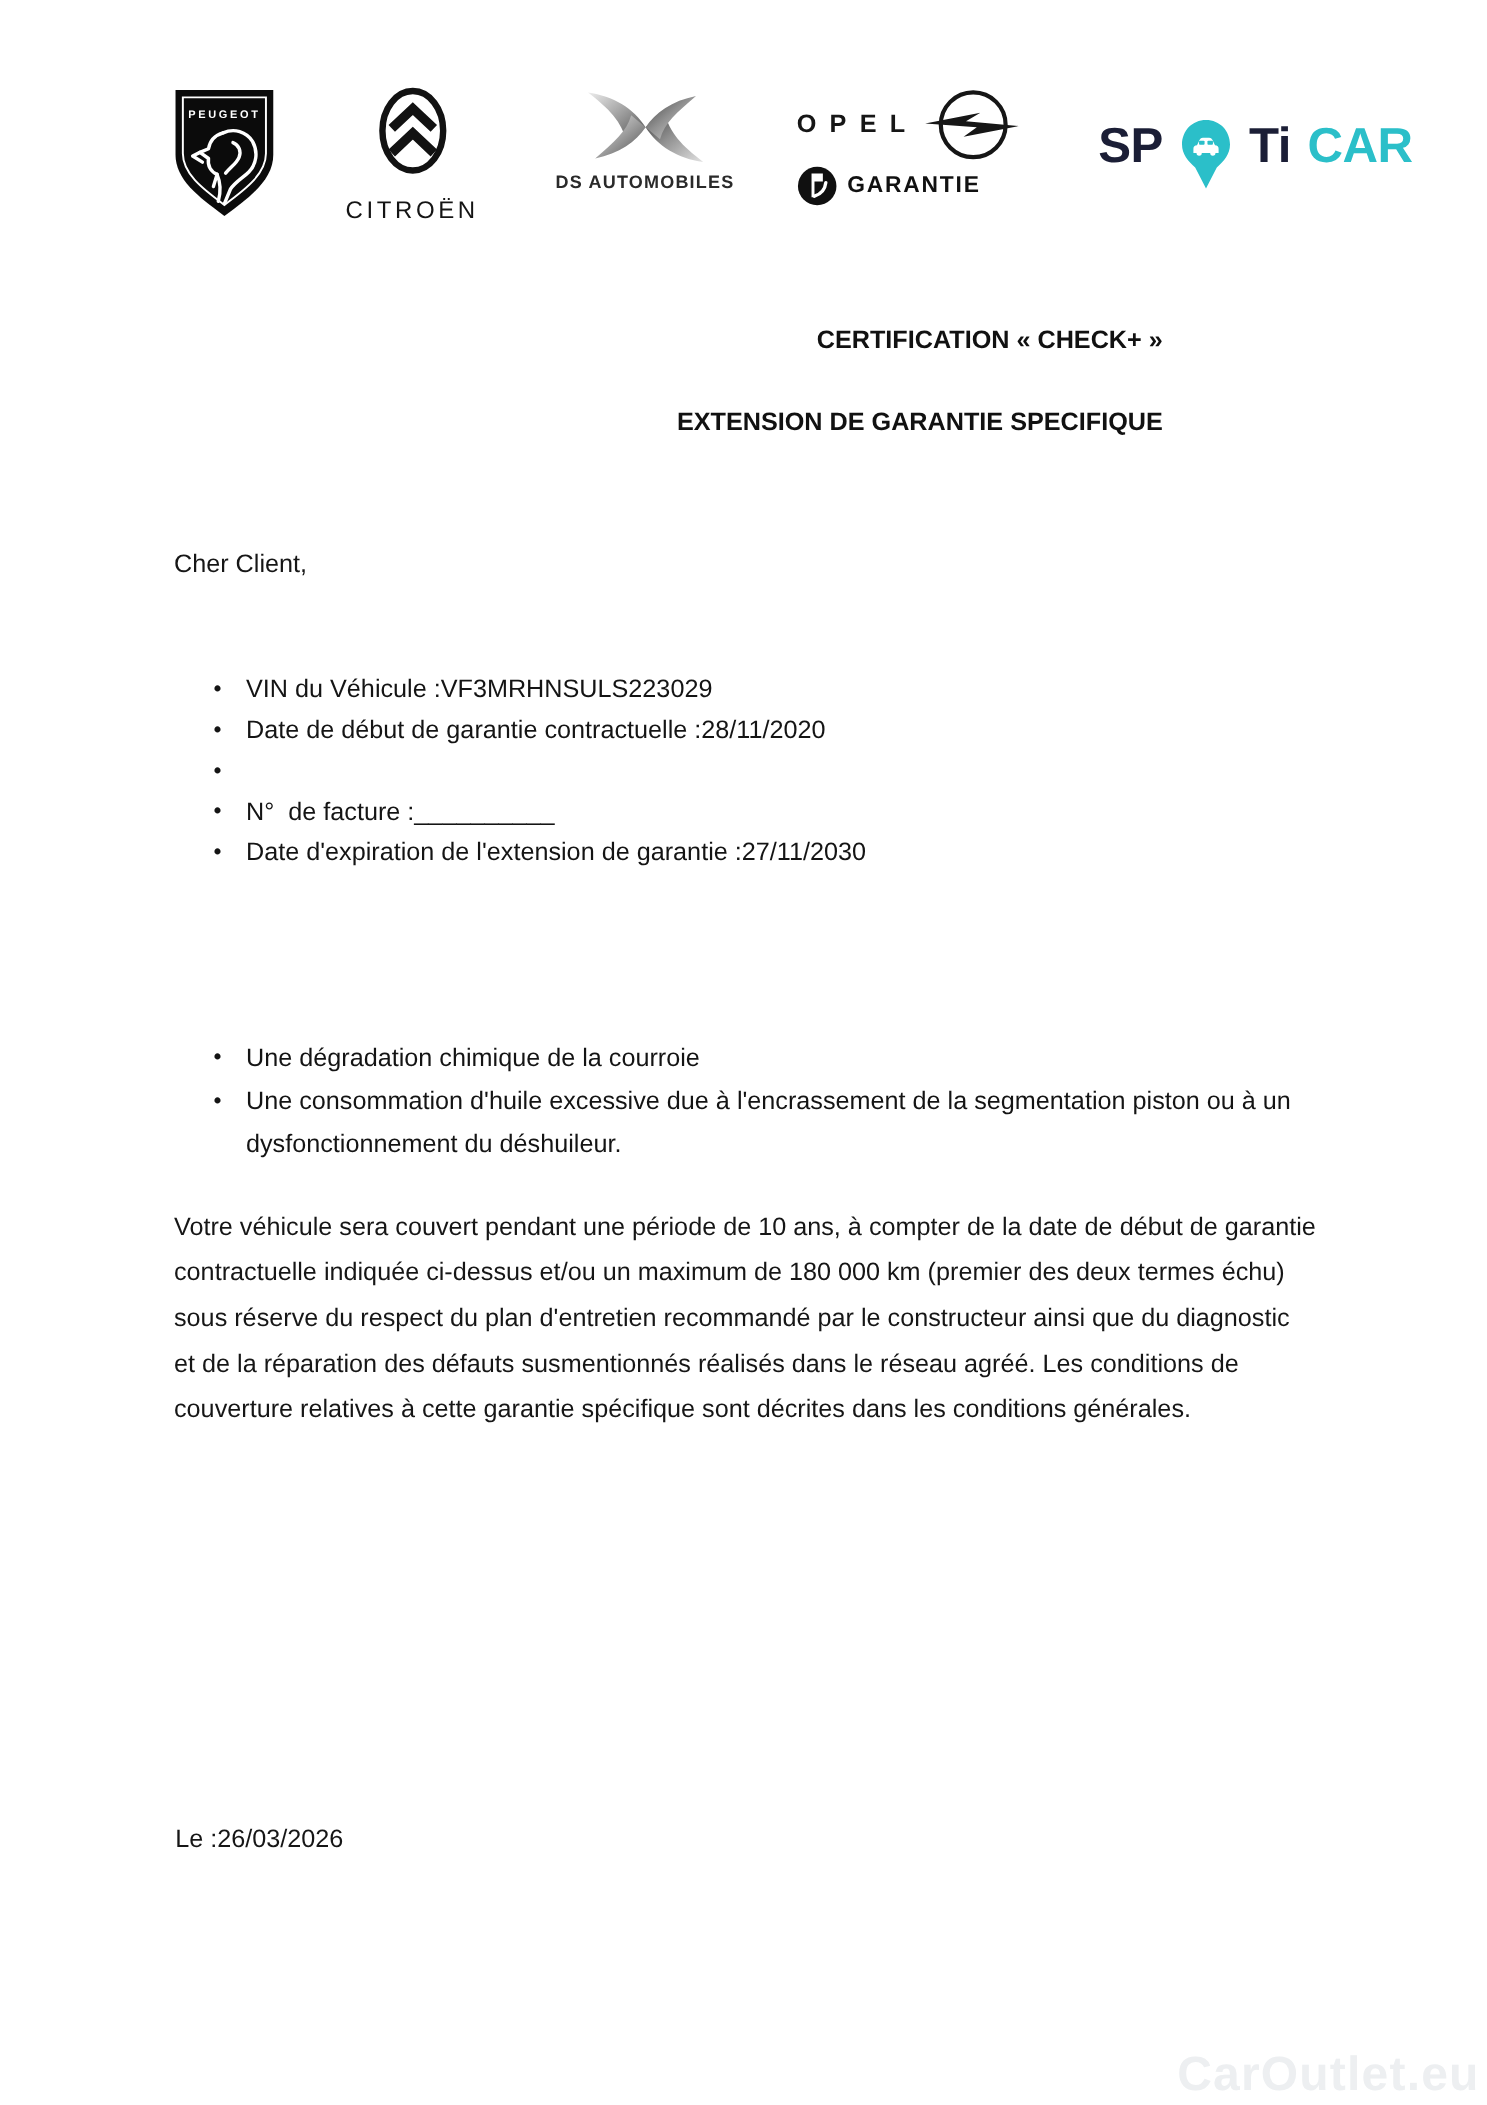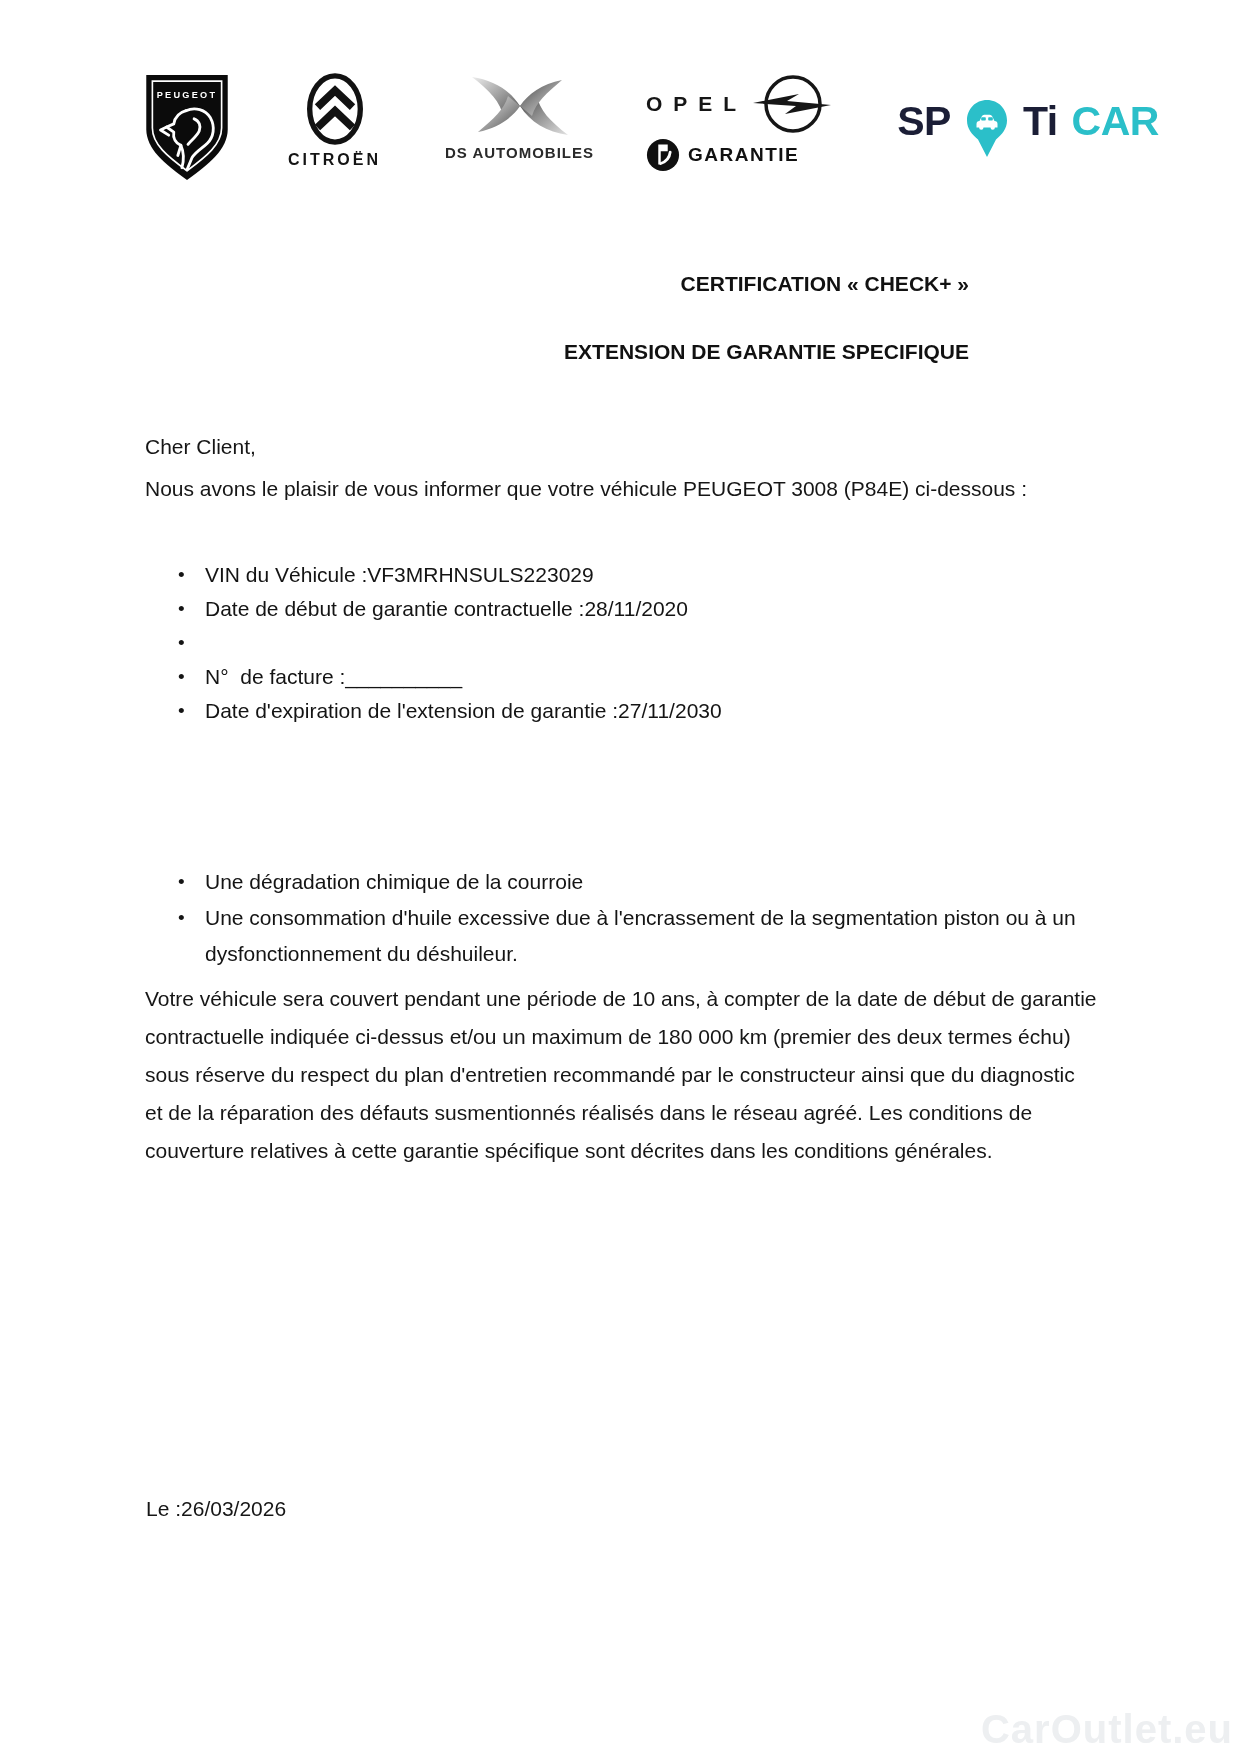--- a/index.html
+++ b/index.html
@@ -7,40 +7,40 @@
     width:1239px;height:1754px;background:#ffffff;position:relative;overflow:hidden;
     font-family:"Liberation Sans", sans-serif;color:#141414;
   }
   .page{position:absolute;inset:0;}
 
   
   .logo-row{position:absolute;top:72px;left:140px;display:flex;align-items:flex-start;}
   .lg{flex:none;}
   .lg-peugeot{width:94px;}
   .lg-citroen{margin-left:54px;text-align:center;}
-  .lg-citroen .wordmark{display:block;margin-top:5px;font-weight:bold;font-size:16px;letter-spacing:3px;color:#141414;}
+  .lg-citroen .wordmark{display:block;margin-top:19px;font-weight:normal;font-size:20px;letter-spacing:3px;color:#141414;}
   .lg-ds{margin-left:64px;}
   .lg-ds .wordmark{display:block;margin-top:4px;font-weight:bold;font-size:15px;letter-spacing:1px;color:#2a2a2a;}
   .lg-opel{margin-left:52px;}
   .opel-line{display:flex;align-items:center;height:64px;}
   .opel-word{font-weight:600;font-size:21px;letter-spacing:11px;color:#161616;margin-right:2px;text-align:center;}
   .vx-line{display:flex;align-items:center;margin-top:2px;}
   .vx-word{font-weight:bold;font-size:19px;letter-spacing:1.5px;color:#111;margin-left:8px;}
   .lg-spoticar{margin-left:64px;margin-top:28px;display:flex;align-items:flex-start;gap:14px;}
   .sp-txt{font-weight:bold;font-size:41px;line-height:42px;letter-spacing:-0.5px;color:var(--spoticar-dark,#1b1e36);}
   .sp-teal{color:var(--spoticar-teal,#2bbfc9);}
   .sp-pin{margin:0 2px;}
 
   
   .titles{position:absolute;top:272px;left:145px;width:824px;text-align:right;}
   .doc-title{font-weight:bold;font-size:21px;color:#111;}
   .doc-title + .doc-title{margin-top:44px;}
 
   
-  .copy{font-size:21px;line-height:38px;color:#161616;white-space:pre-wrap;}
+  .copy{font-size:21px;line-height:38px;color:#161616;white-space:pre-wrap;margin-top:24px;}
   .salutation{position:absolute;top:428px;left:145px;}
   .intro{position:absolute;top:470px;left:145px;width:965px;}
   .list{position:absolute;left:178px;width:930px;font-size:21px;line-height:34px;}
   .list-1{top:558px;}
   .list-2{top:864px;line-height:36px;}
   .li{display:flex;}
   .li .bullet{flex:none;width:27px;font-size:19px;}
   .li .txt{white-space:pre-wrap;}
   .red{color:var(--accent-red,#e3221d);}
   .mid{position:absolute;top:742px;left:145px;width:950px;}
@@ -141,21 +141,20 @@
     </div>
   </div>
 
   <div class="titles">
     <div class="doc-title">CERTIFICATION « CHECK+ »</div>
     <div class="doc-title">EXTENSION DE GARANTIE SPECIFIQUE</div>
   </div>
 
   <div class="copy salutation">Cher Client,</div>
 
-  <div class="copy intro">Nous avons le plaisir de vous informer que votre véhicule PEUGEOT 3008 (P84E) ci-dessous :</div>
 
   <div class="list list-1">
     <div class="li">
       <span class="bullet">•</span>
       <span class="txt">VIN du Véhicule :VF3MRHNSULS223029</span>
     </div>
     <div class="li">
       <span class="bullet">•</span>
       <span class="txt">Date de début de garantie contractuelle :28/11/2020</span>
     </div>

